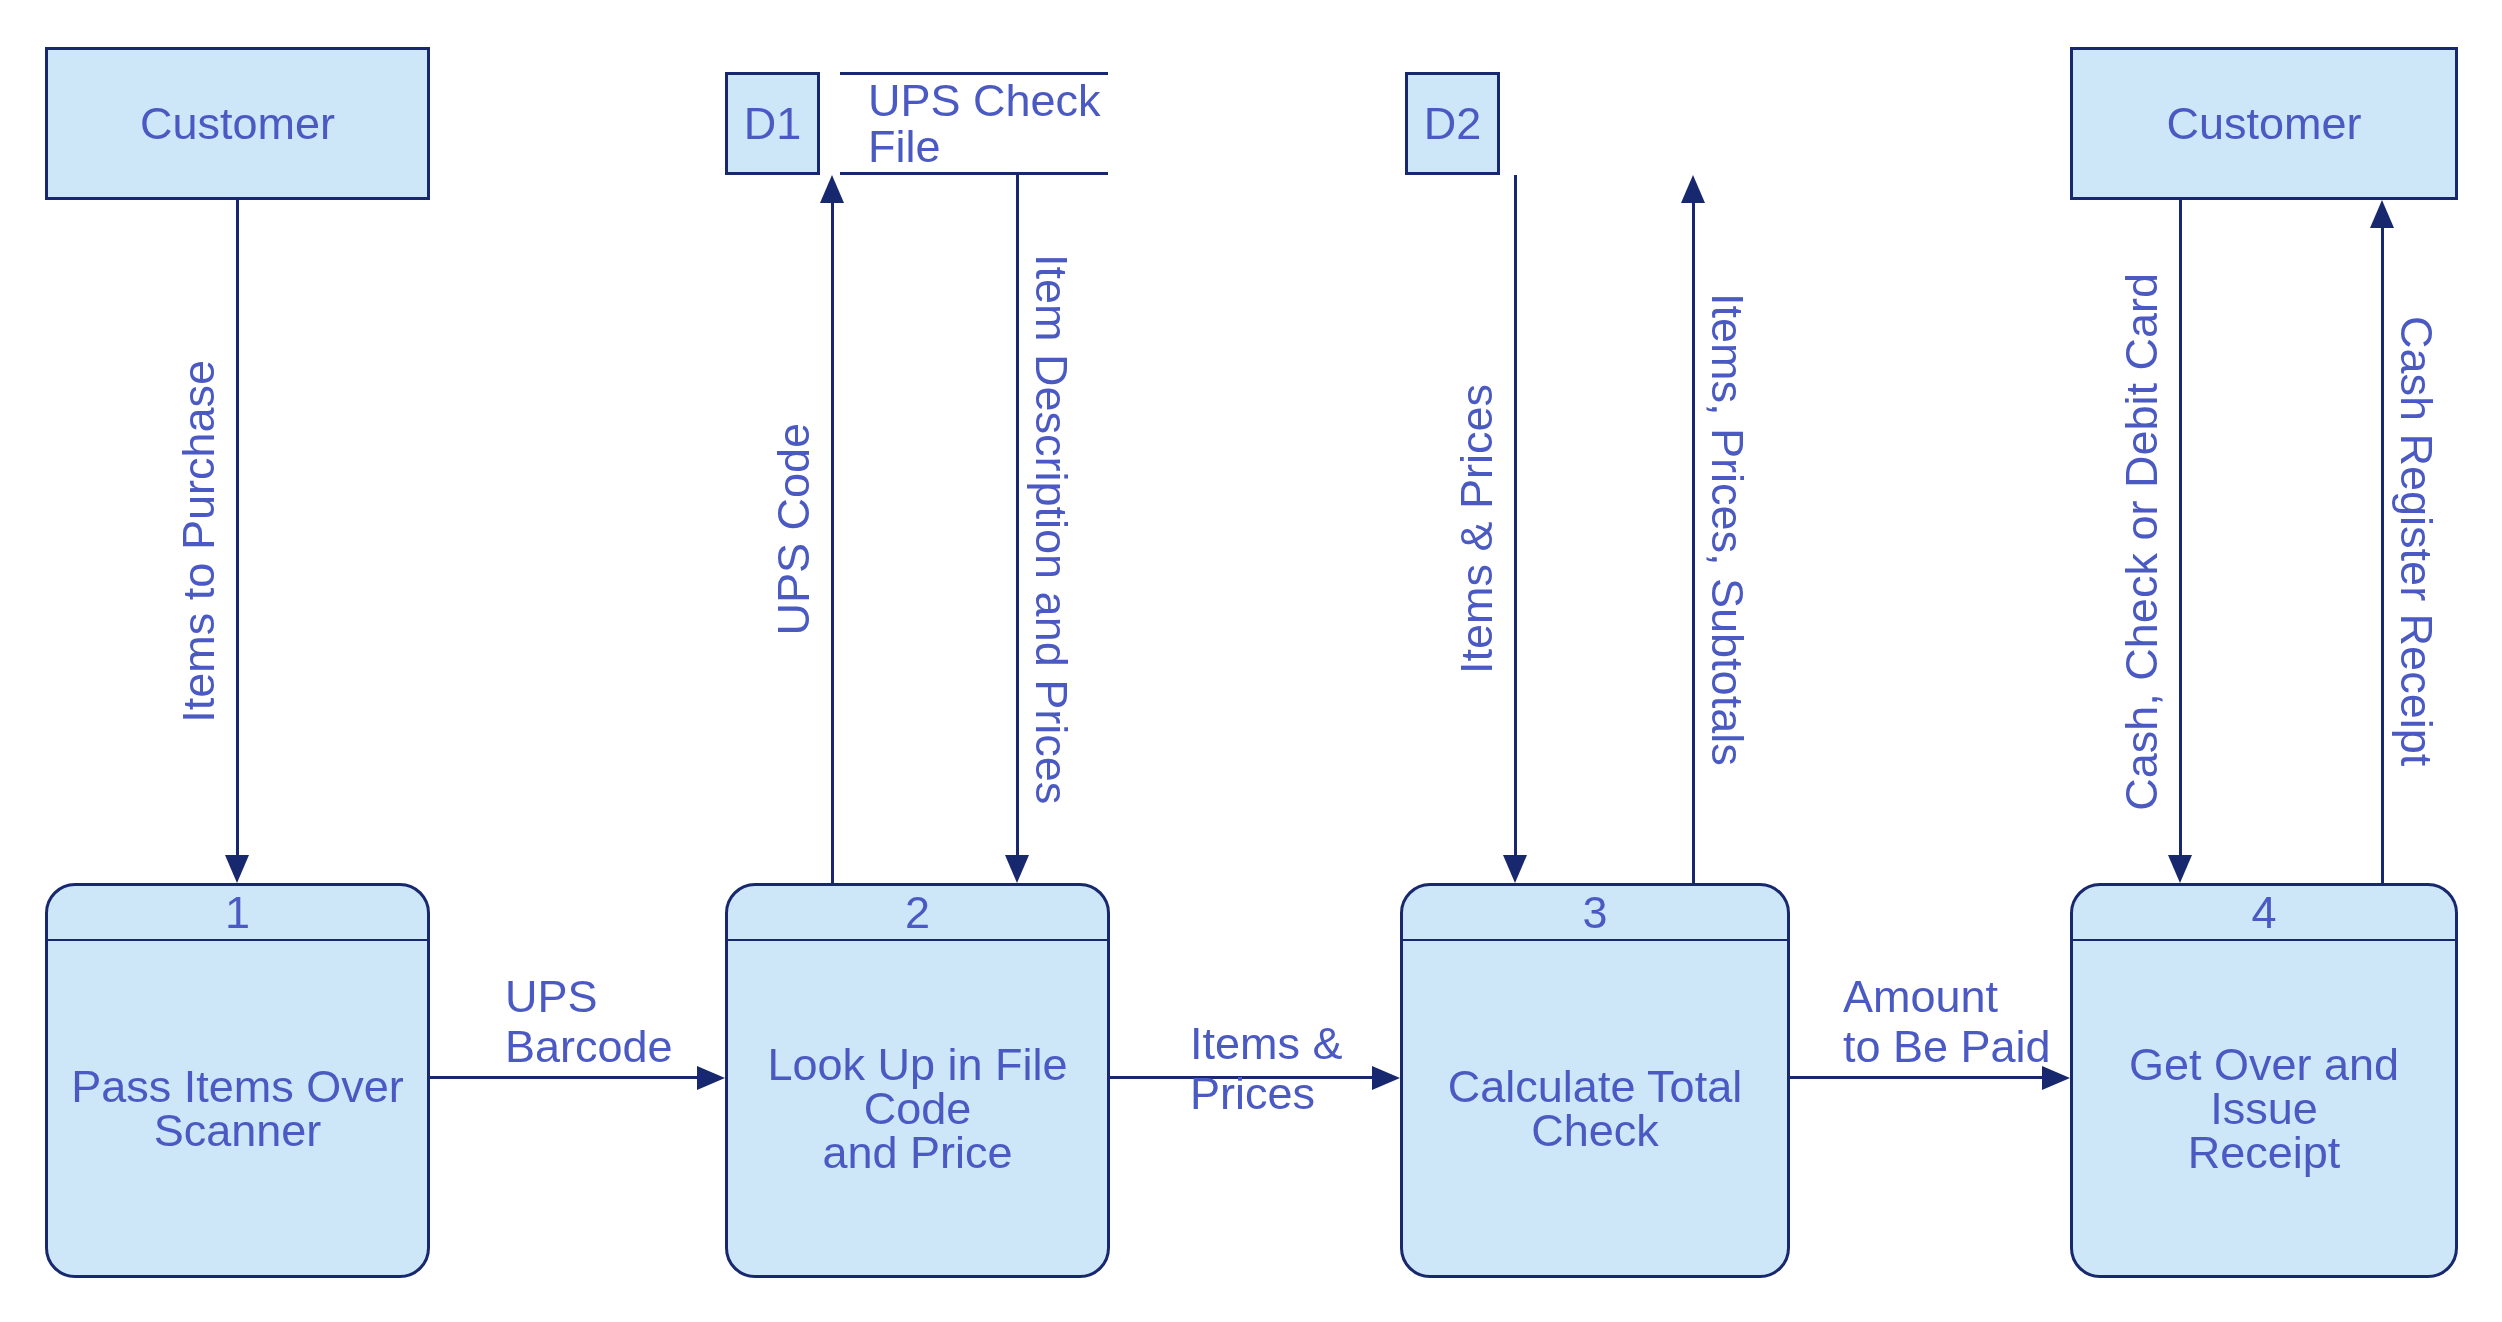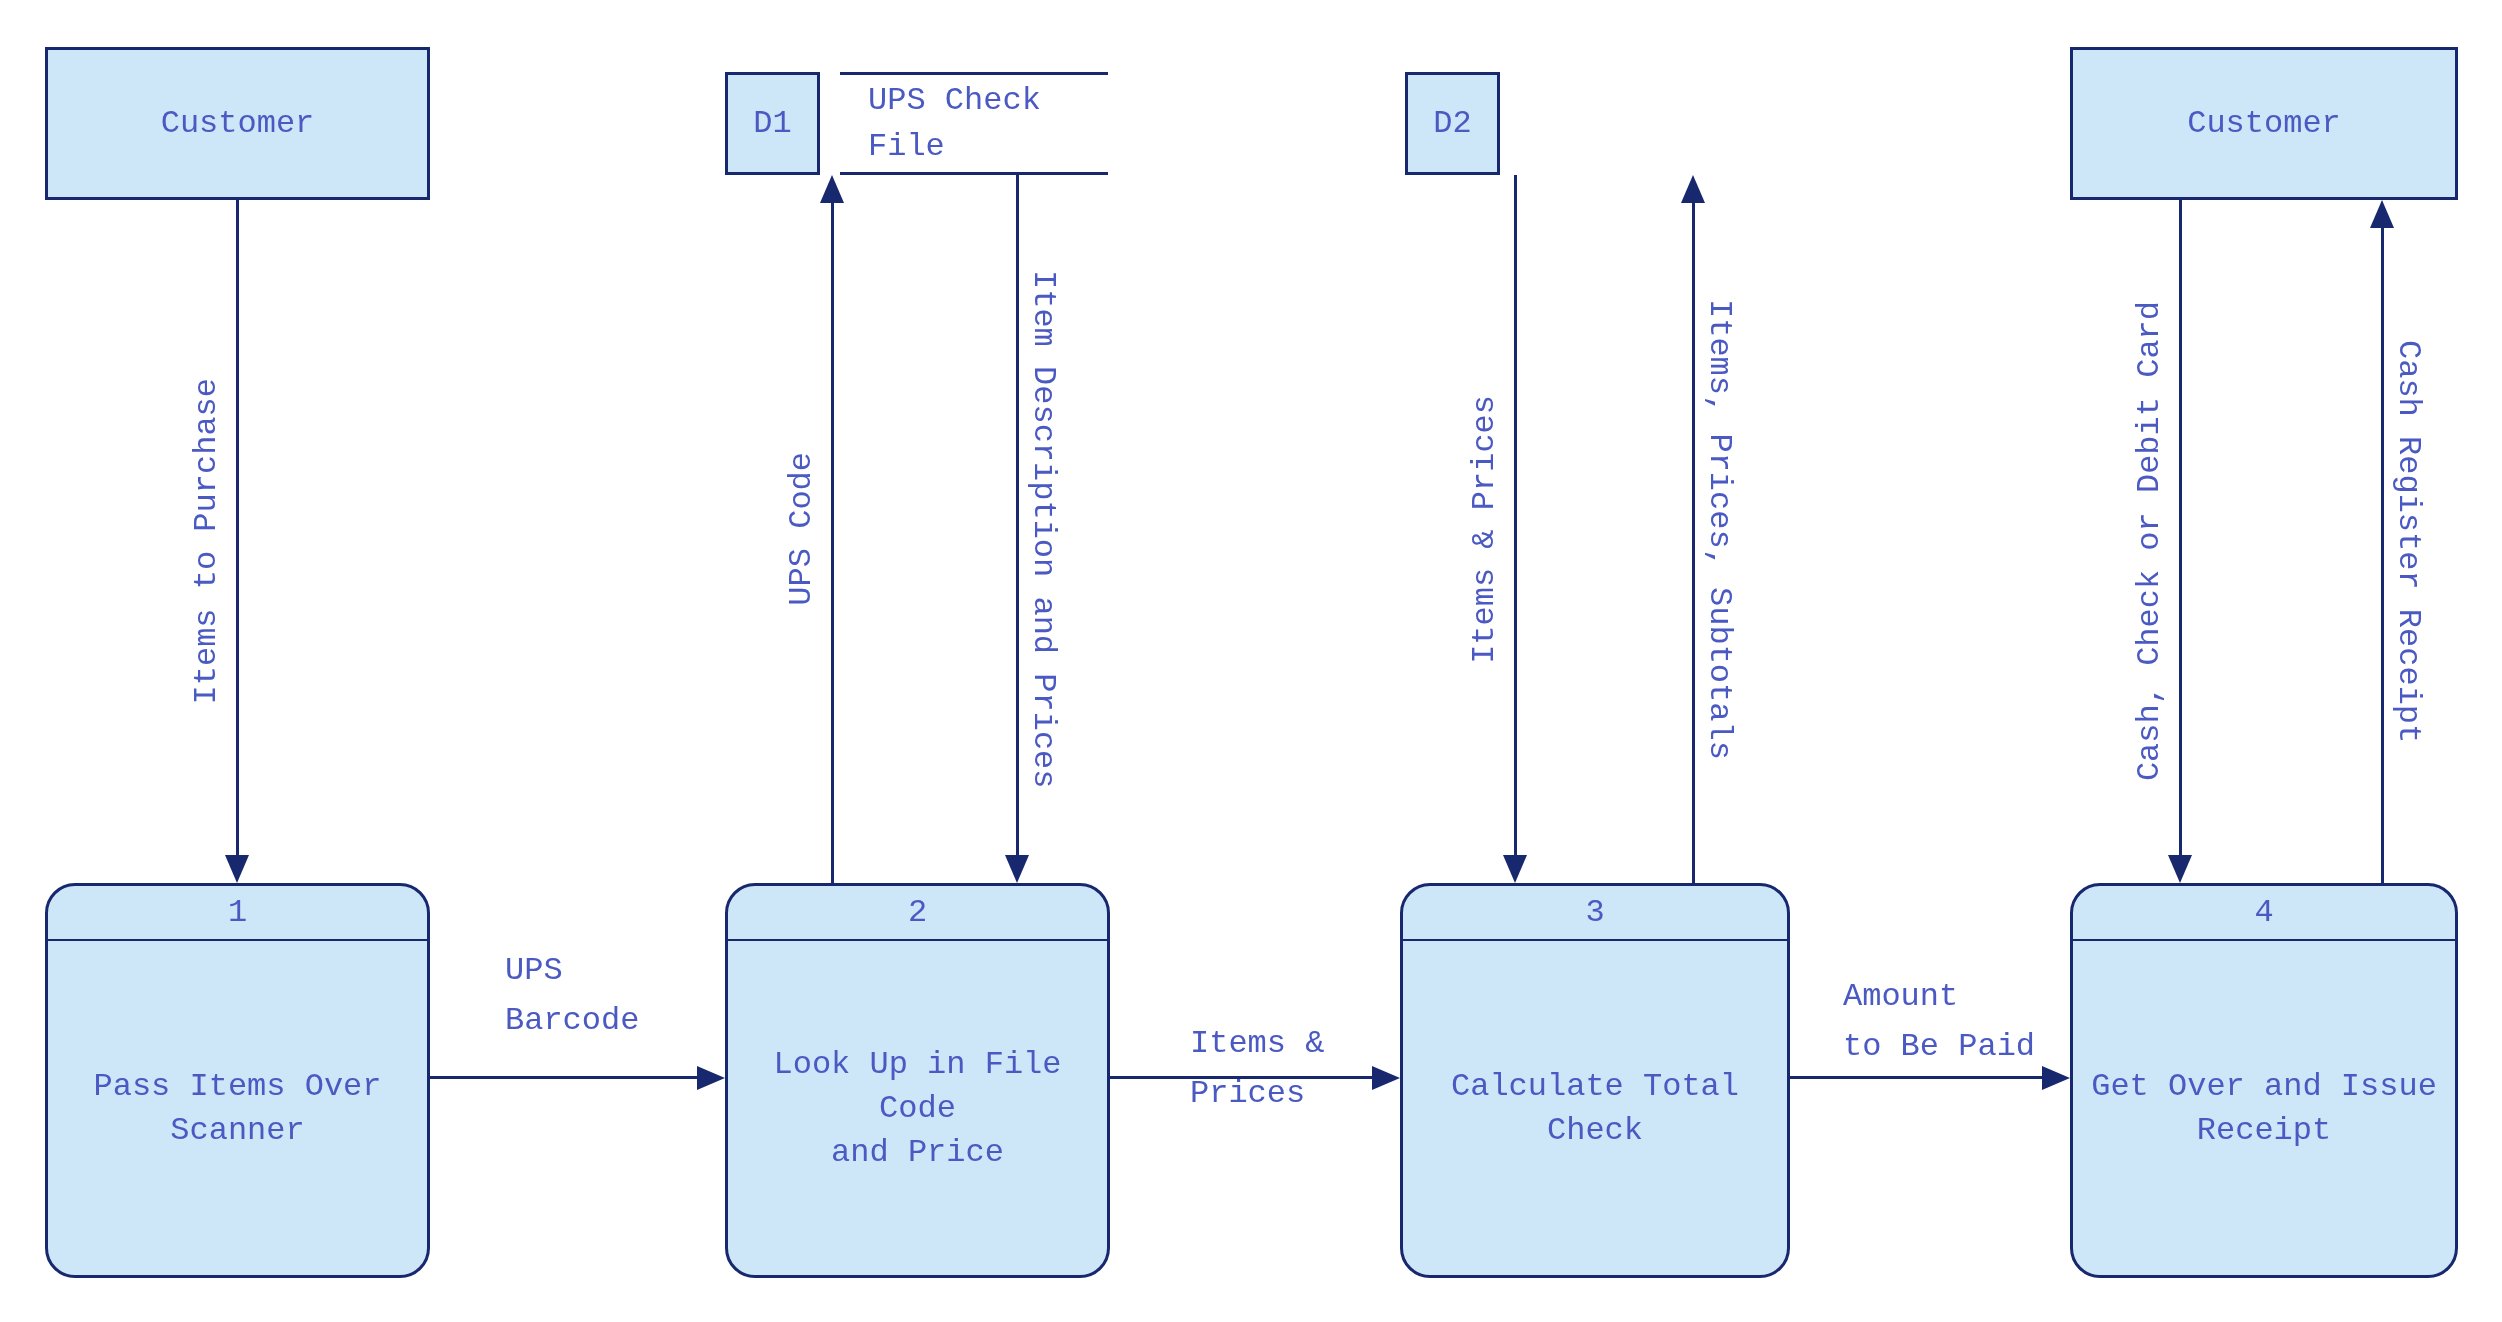--- a/index.html
+++ b/index.html
@@ -13,22 +13,21 @@
     background: var(--background);
     font-family: "Liberation Sans", sans-serif;
     color: var(--text);
   }
   #canvas {
     position: relative;
     width: 2502px;
     height: 1322px;
     background: var(--background);
     overflow: hidden;
-    font-size: 32px;
-    font-family: Liberation Mono, monospace;
+    font-size: 45px;
   }
 
   
   .entity {
     position: absolute;
     background: var(--box_fill);
     border: 3px solid var(--stroke);
     display: flex;
     align-items: center;
     justify-content: center;
@@ -136,21 +135,21 @@
   #lbl-f7  { left:1701px;  top:175px; height:708px; }
   #lbl-f9  { right:334px;  top:200px; height:683px; }
   #lbl-f10 { left:2390px;  top:200px; height:683px; }
 
   .hlabel {
     position:absolute;
     white-space:pre-line;
     line-height:50px;
     color:var(--text);
   }
-  #lbl-f2 { left:505px;  top:946px; }
+  #lbl-f2 { left:505px;  top:972px; }
   #lbl-f5 { left:1190px; top:972px;margin-top:47px; }
   #lbl-f8 { left:1843px; top:972px; }
 </style>
 </head>
 <body>
 
 <div id="canvas">
 
   <div class="entity" id="ent-tl">
     <span>Customer</span>

